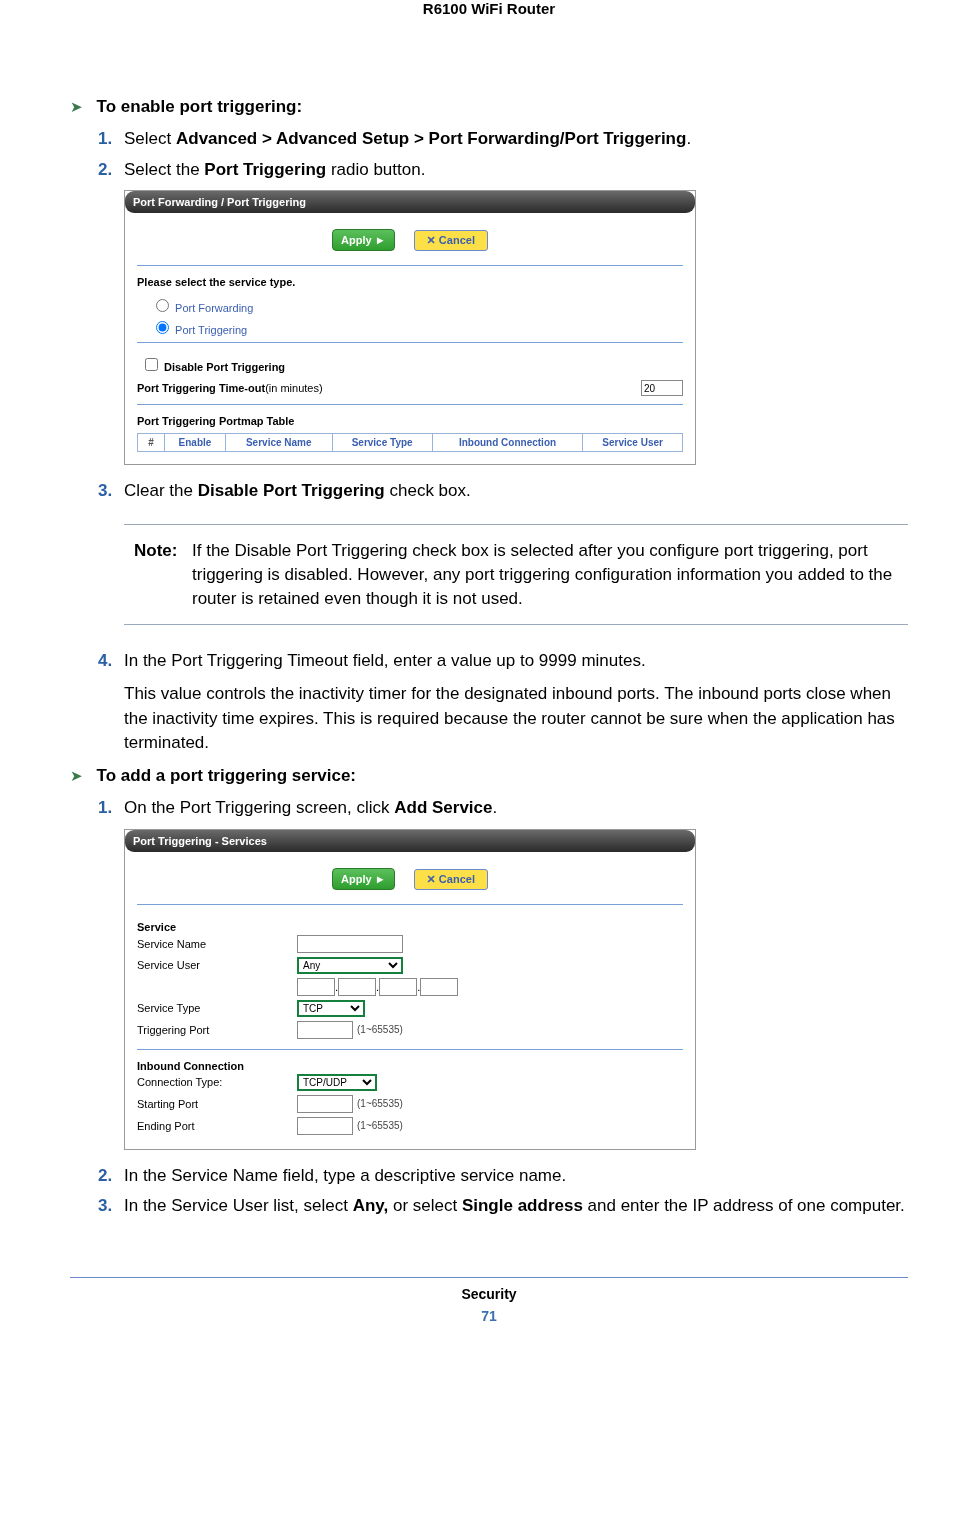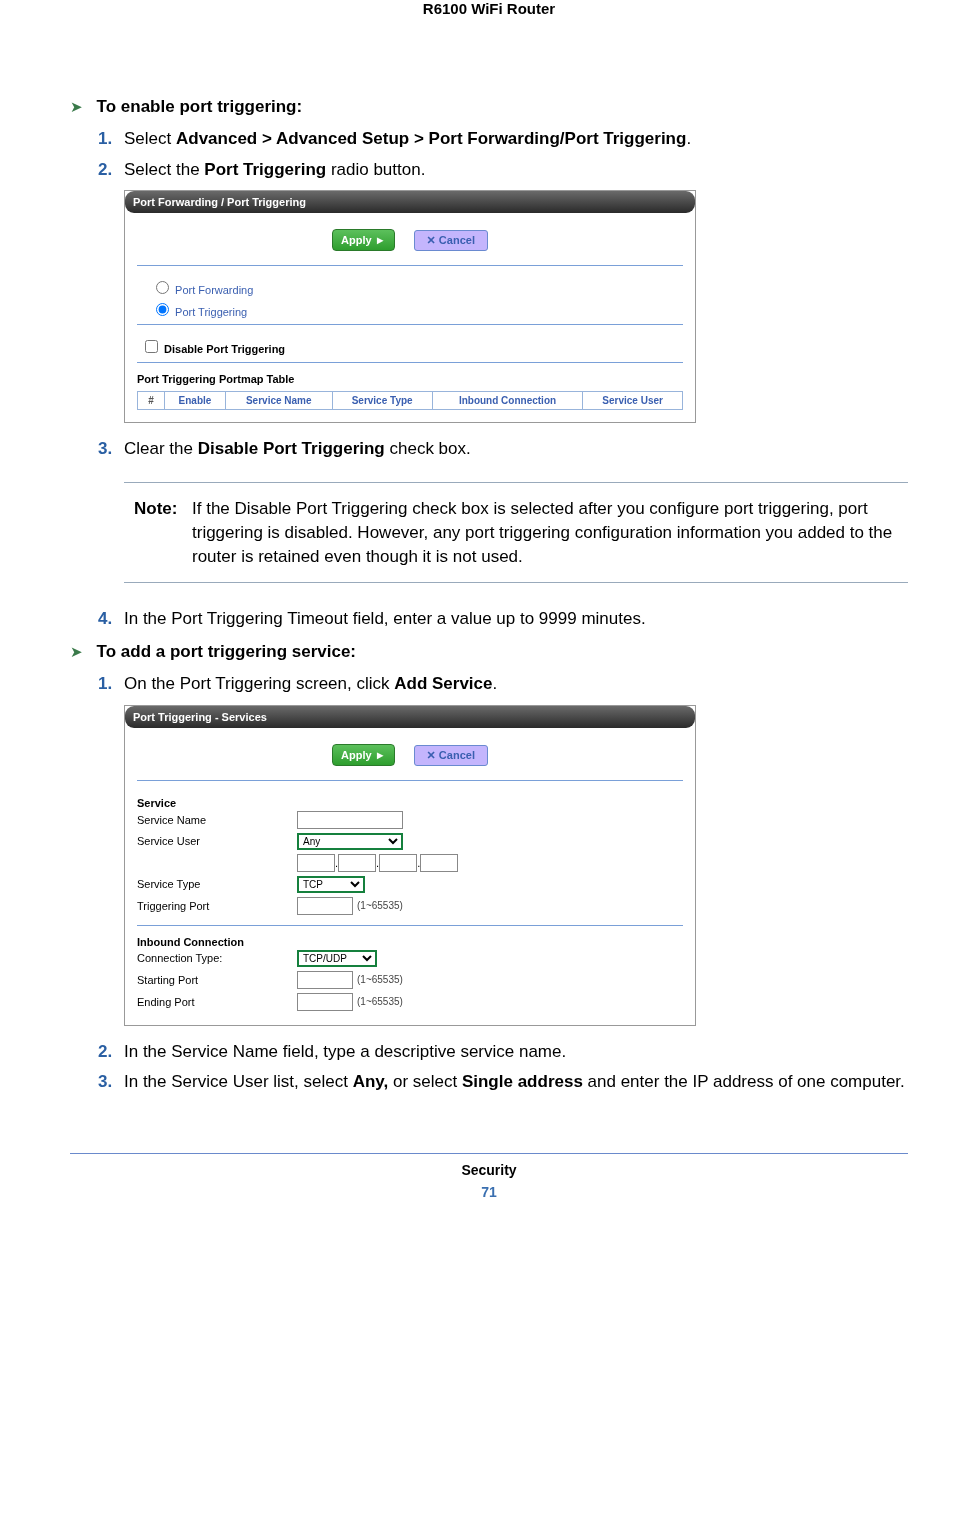--- a/index.html
+++ b/index.html
@@ -80,21 +80,21 @@
       color: #fff;
       border-radius: 4px;
       padding: 4px 8px;
       font-size: 11px;
       font-weight: bold;
       margin-right: 16px;
       border: 1px solid #2a7a2a;
     }
     .btn-cancel {
       display: inline-block;
-      background: #c4b5fd;
+      background: #fde047;
       color: #3a5fb0;
       border: 1px solid #6a8ad0;
       border-radius: 3px;
       padding: 3px 12px;
       font-size: 11px;
       font-weight: bold;
     }
     .ss-hr {
       border: none;
       border-top: 1px solid #7aa0d8;
@@ -244,29 +244,36 @@
   </div>
 
   <div class="screenshot">
     <div class="ss-titlebar">Port Forwarding / Port Triggering</div>
     <div class="ss-body">
       <div class="ss-btnrow">
         <span class="btn-apply">Apply ►</span>
         <span class="btn-cancel">✕ Cancel</span>
       </div>
       <hr class="ss-hr">
+      <div class="ss-section-lbl">Please select the service type.</div>
       <div class="ss-radio-row">
         <input type="radio" name="svc" style=""> <span>Port Forwarding</span>
       </div>
       <div class="ss-radio-row">
         <input type="radio" name="svc" checked="" style=""> <span>Port Triggering</span>
       </div>
       <hr class="ss-hr">
       <div class="ss-check-row">
         <input type="checkbox" style=""> <span>Disable Port Triggering</span>
+      </div>
+      <div class="ss-timeout">
+        <span>
+          <span>Port Triggering Time-out</span><span style="font-weight:normal">(in minutes)</span>
+        </span>
+        <input type="text" value="20" style="">
       </div>
       <hr class="ss-hr">
       <div class="ss-section-lbl">Port Triggering Portmap Table</div>
       <table class="ss-table">
         <tbody>
             <tr>
           <th class="hash">#</th>
           <th>Enable</th>
           <th>Service Name</th>
           <th>Service Type</th>
@@ -287,20 +294,21 @@
 
   <div class="note-block">
     <div class="note-label">Note:</div>
     <div class="note-text">If the Disable Port Triggering check box is selected after you configure port triggering, port triggering is disabled. However, any port triggering configuration information you added to the router is retained even though it is not used.</div>
   </div>
 
   <div class="step">
     <div class="stepnum">4.</div>
     <div class="steptext">
       <span>In the Port Triggering Timeout field, enter a value up to 9999 minutes.</span>
+      <div class="indent-para">This value controls the inactivity timer for the designated inbound ports. The inbound ports close when the inactivity time expires. This is required because the router cannot be sure when the application has terminated.</div>
     </div>
   </div>
 
   <div class="task-header">
     <span class="arrow">➤</span>
     <span>To add a port triggering service:</span>
   </div>
 
   <div class="step">
     <div class="stepnum">1.</div>

